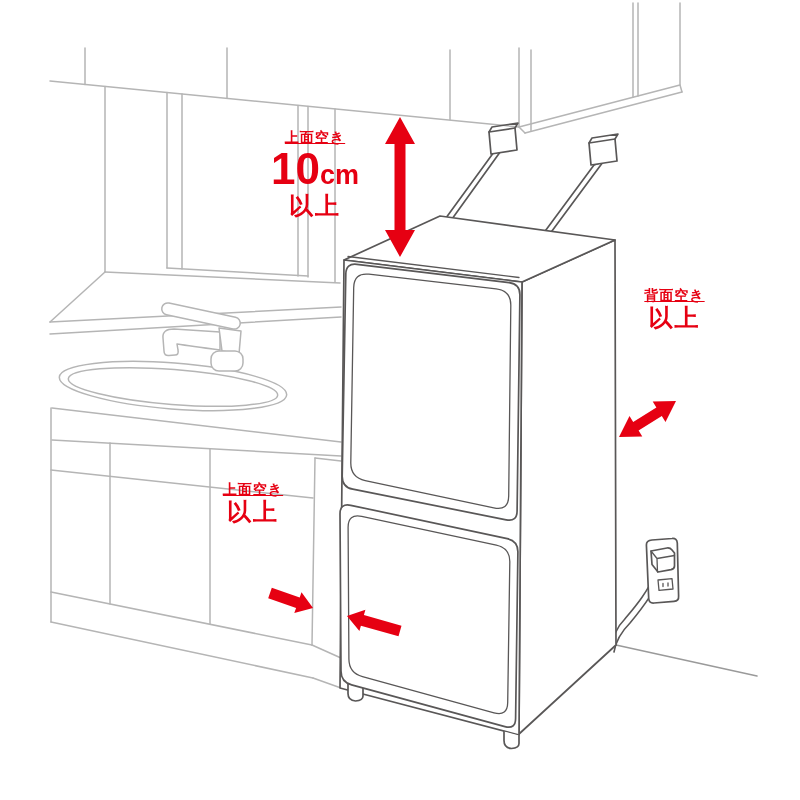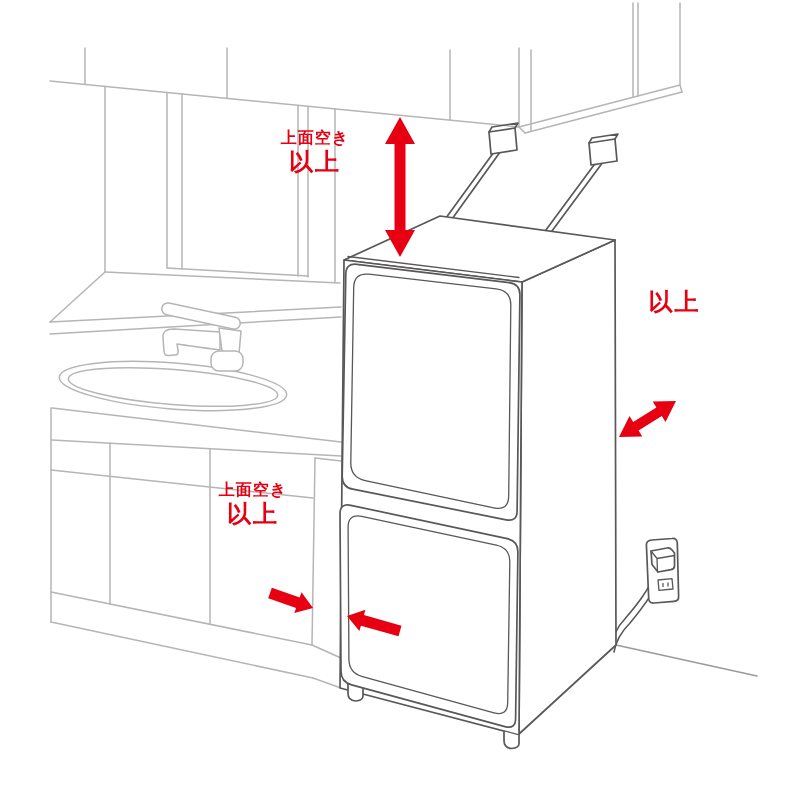--- a/index.html
+++ b/index.html
@@ -21,21 +21,21 @@
   .d{stroke:var(--line-dark);stroke-width:1.6;fill:none;stroke-linecap:round;stroke-linejoin:round;}
   .df{stroke:var(--line-dark);stroke-width:1.7;fill:#fff;stroke-linecap:round;stroke-linejoin:round;}
   .di{stroke:var(--line-dark);stroke-width:1.3;fill:none;stroke-linecap:round;stroke-linejoin:round;}
   .fl{stroke:var(--line-floor);stroke-width:1.5;fill:none;stroke-linecap:round;}
   .red{fill:var(--accent-red);stroke:none;}
   
   .annotation{
     position:absolute;color:var(--accent-red);font-weight:bold;text-align:center;
     line-height:1.15;user-select:none;
   }
-  .annotation .label{display:block;font-size:16px;letter-spacing:1px;white-space:nowrap;}
+  .annotation .label{display:block;font-size:14px;letter-spacing:1px;white-space:nowrap;text-decoration:underline;}
   .annotation .valueline{display:block;line-height:1.0;margin-top:2px;white-space:nowrap;}
   .annotation .value{font-size:44px;}
   .annotation .unit{font-size:27px;}
   .annotation .suffix{display:block;font-size:24px;letter-spacing:2px;margin-top:1px;white-space:nowrap;}
 </style>
 </head>
 <body>
 
 <div class="stage">
 
@@ -134,24 +134,26 @@
     <g>
       <path class="red" d="M400,117 L415,144 L405.5,144 L405.5,230 L415,230 L400,257 L385,230 L394.5,230 L394.5,144 L385,144 Z"></path>
       <path class="red" d="M676,401 L665.5,421.9 L661.8,415.9 L638.6,430.5 L642.3,436.5 L619,437 L629.5,416.1 L633.2,422.1 L656.4,407.5 L652.7,401.5 Z"></path>
       <path class="red" d="M313,608 L294.3,613.1 L296.1,607.9 L268.2,598.2 L271.8,587.8 L299.7,597.5 L301.5,592.3 Z"></path>
       <path class="red" d="M347,616 L365.4,609.8 L363.9,615.1 L401.5,625.7 L398.5,636.3 L360.9,625.7 L359.4,631 Z"></path>
     </g>
   </svg>
 
   <div class="annotation" style="left:245px;top:129px;width:140px;">
     <span class="label">上面空き</span>
+    <span class="valueline"><span class="value">10</span><span class="unit">cm</span></span>
     <span class="suffix">以上</span>
   </div>
 
   <div class="annotation" style="left:602px;top:287px;width:145px;">
+    <span class="label">背面空き</span>
     <span class="suffix">以上</span>
   </div>
 
   <div class="annotation" style="left:183px;top:481px;width:140px;">
     <span class="label">上面空き</span>
     <span class="suffix">以上</span>
   </div>
 
 </div>
 

